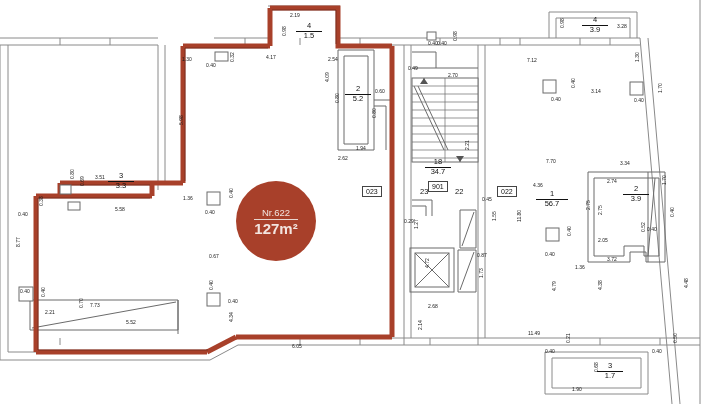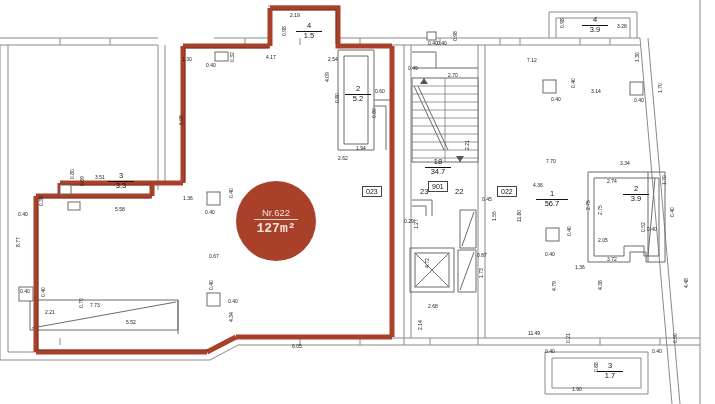--- a/index.html
+++ b/index.html
@@ -13,21 +13,21 @@
   .roomlbl .num{font-size:7.5px;line-height:8px;}
   .roomlbl .line{height:1px;background:#111;margin:0.5px 0;}
   .roomlbl .area{font-size:7.5px;line-height:8px;}
   .boxlbl{position:absolute;font-size:7px;color:#111;border:1px solid #444;background:#fff;
           padding:0px 3px;line-height:9px;white-space:nowrap;}
   .plainlbl{position:absolute;font-size:7.5px;color:#111;white-space:nowrap;}
   .badge{position:absolute;border-radius:50%;background:#a8402a;color:#f2e4df;
          display:flex;flex-direction:column;align-items:center;justify-content:center;}
   .badge .bnum{font-size:9.5px;line-height:11px;}
   .badge .brule{width:44px;height:1px;background:#e8d6d0;margin:1px 0;}
-  .badge .barea{font-size:13px;line-height:15px;font-weight:bold;font-family:Liberation Mono, monospace;}
+  .badge .barea{font-size:15px;line-height:15px;font-weight:bold;}
 </style>
 </head>
 <body>
 
 <div id="plan-wrap">
 
   <svg id="plan-svg" viewBox="0 0 715 404">
 
     <g fill="none" stroke="#8a8a8a" stroke-width="1">
 

